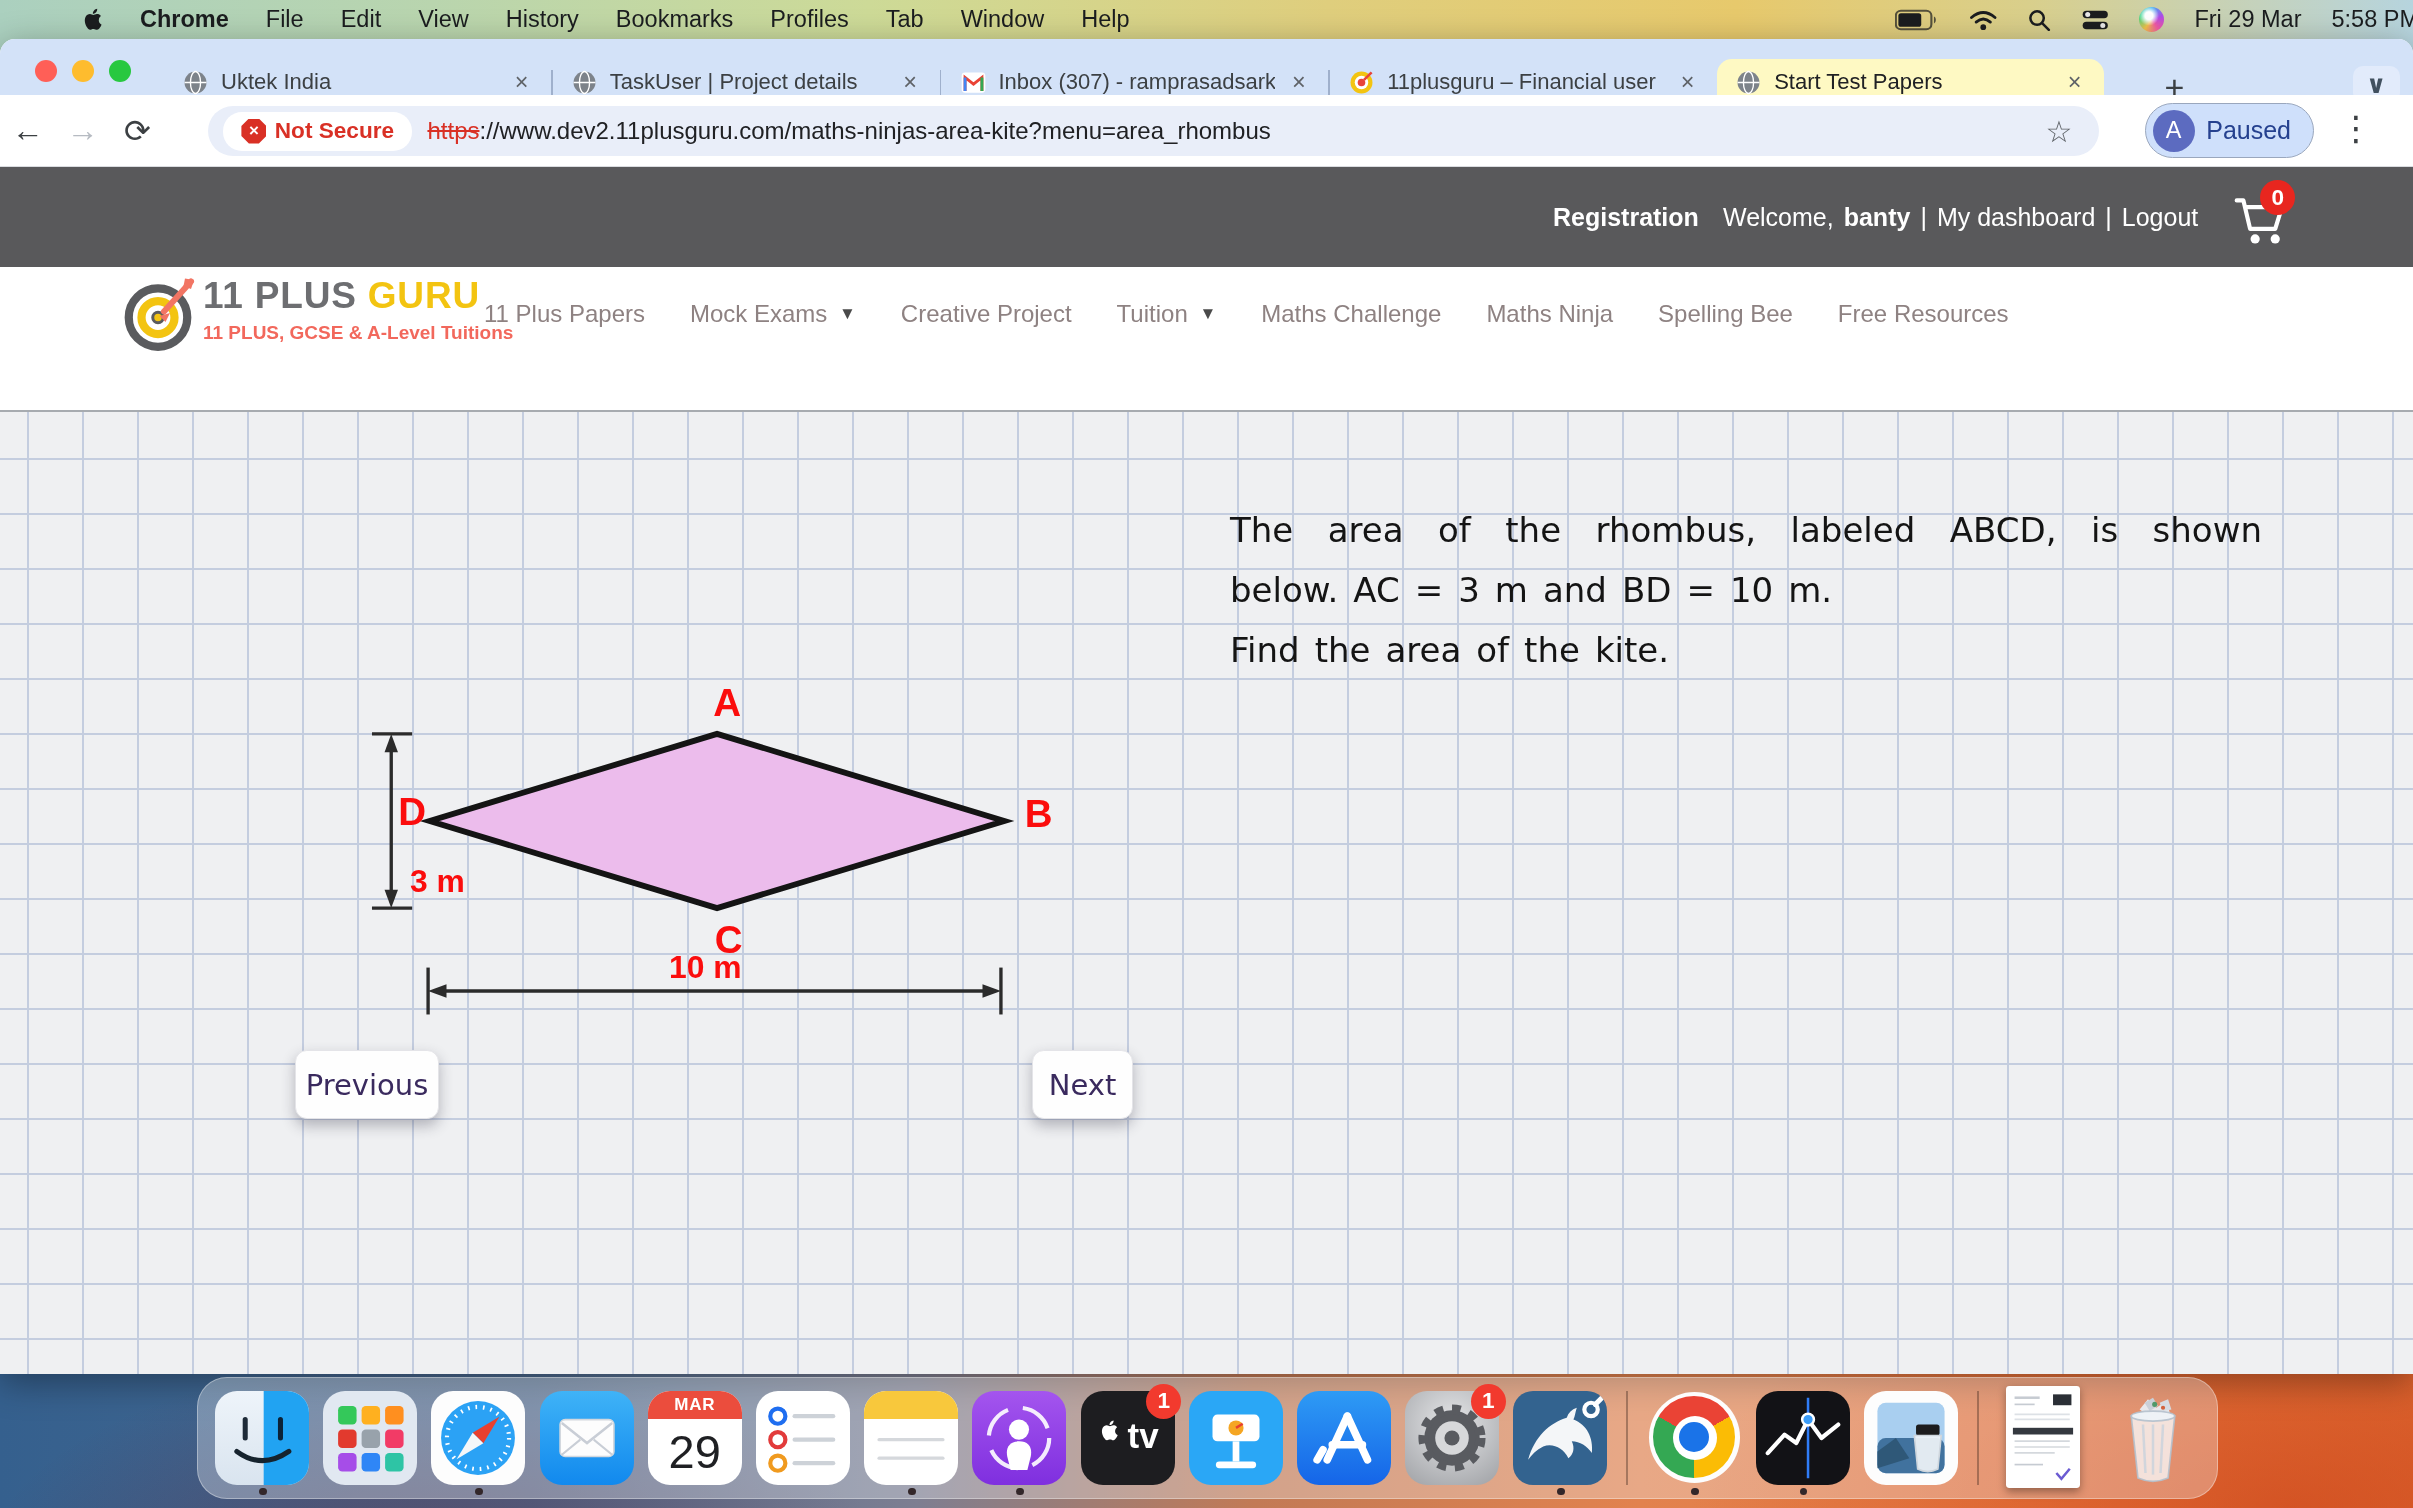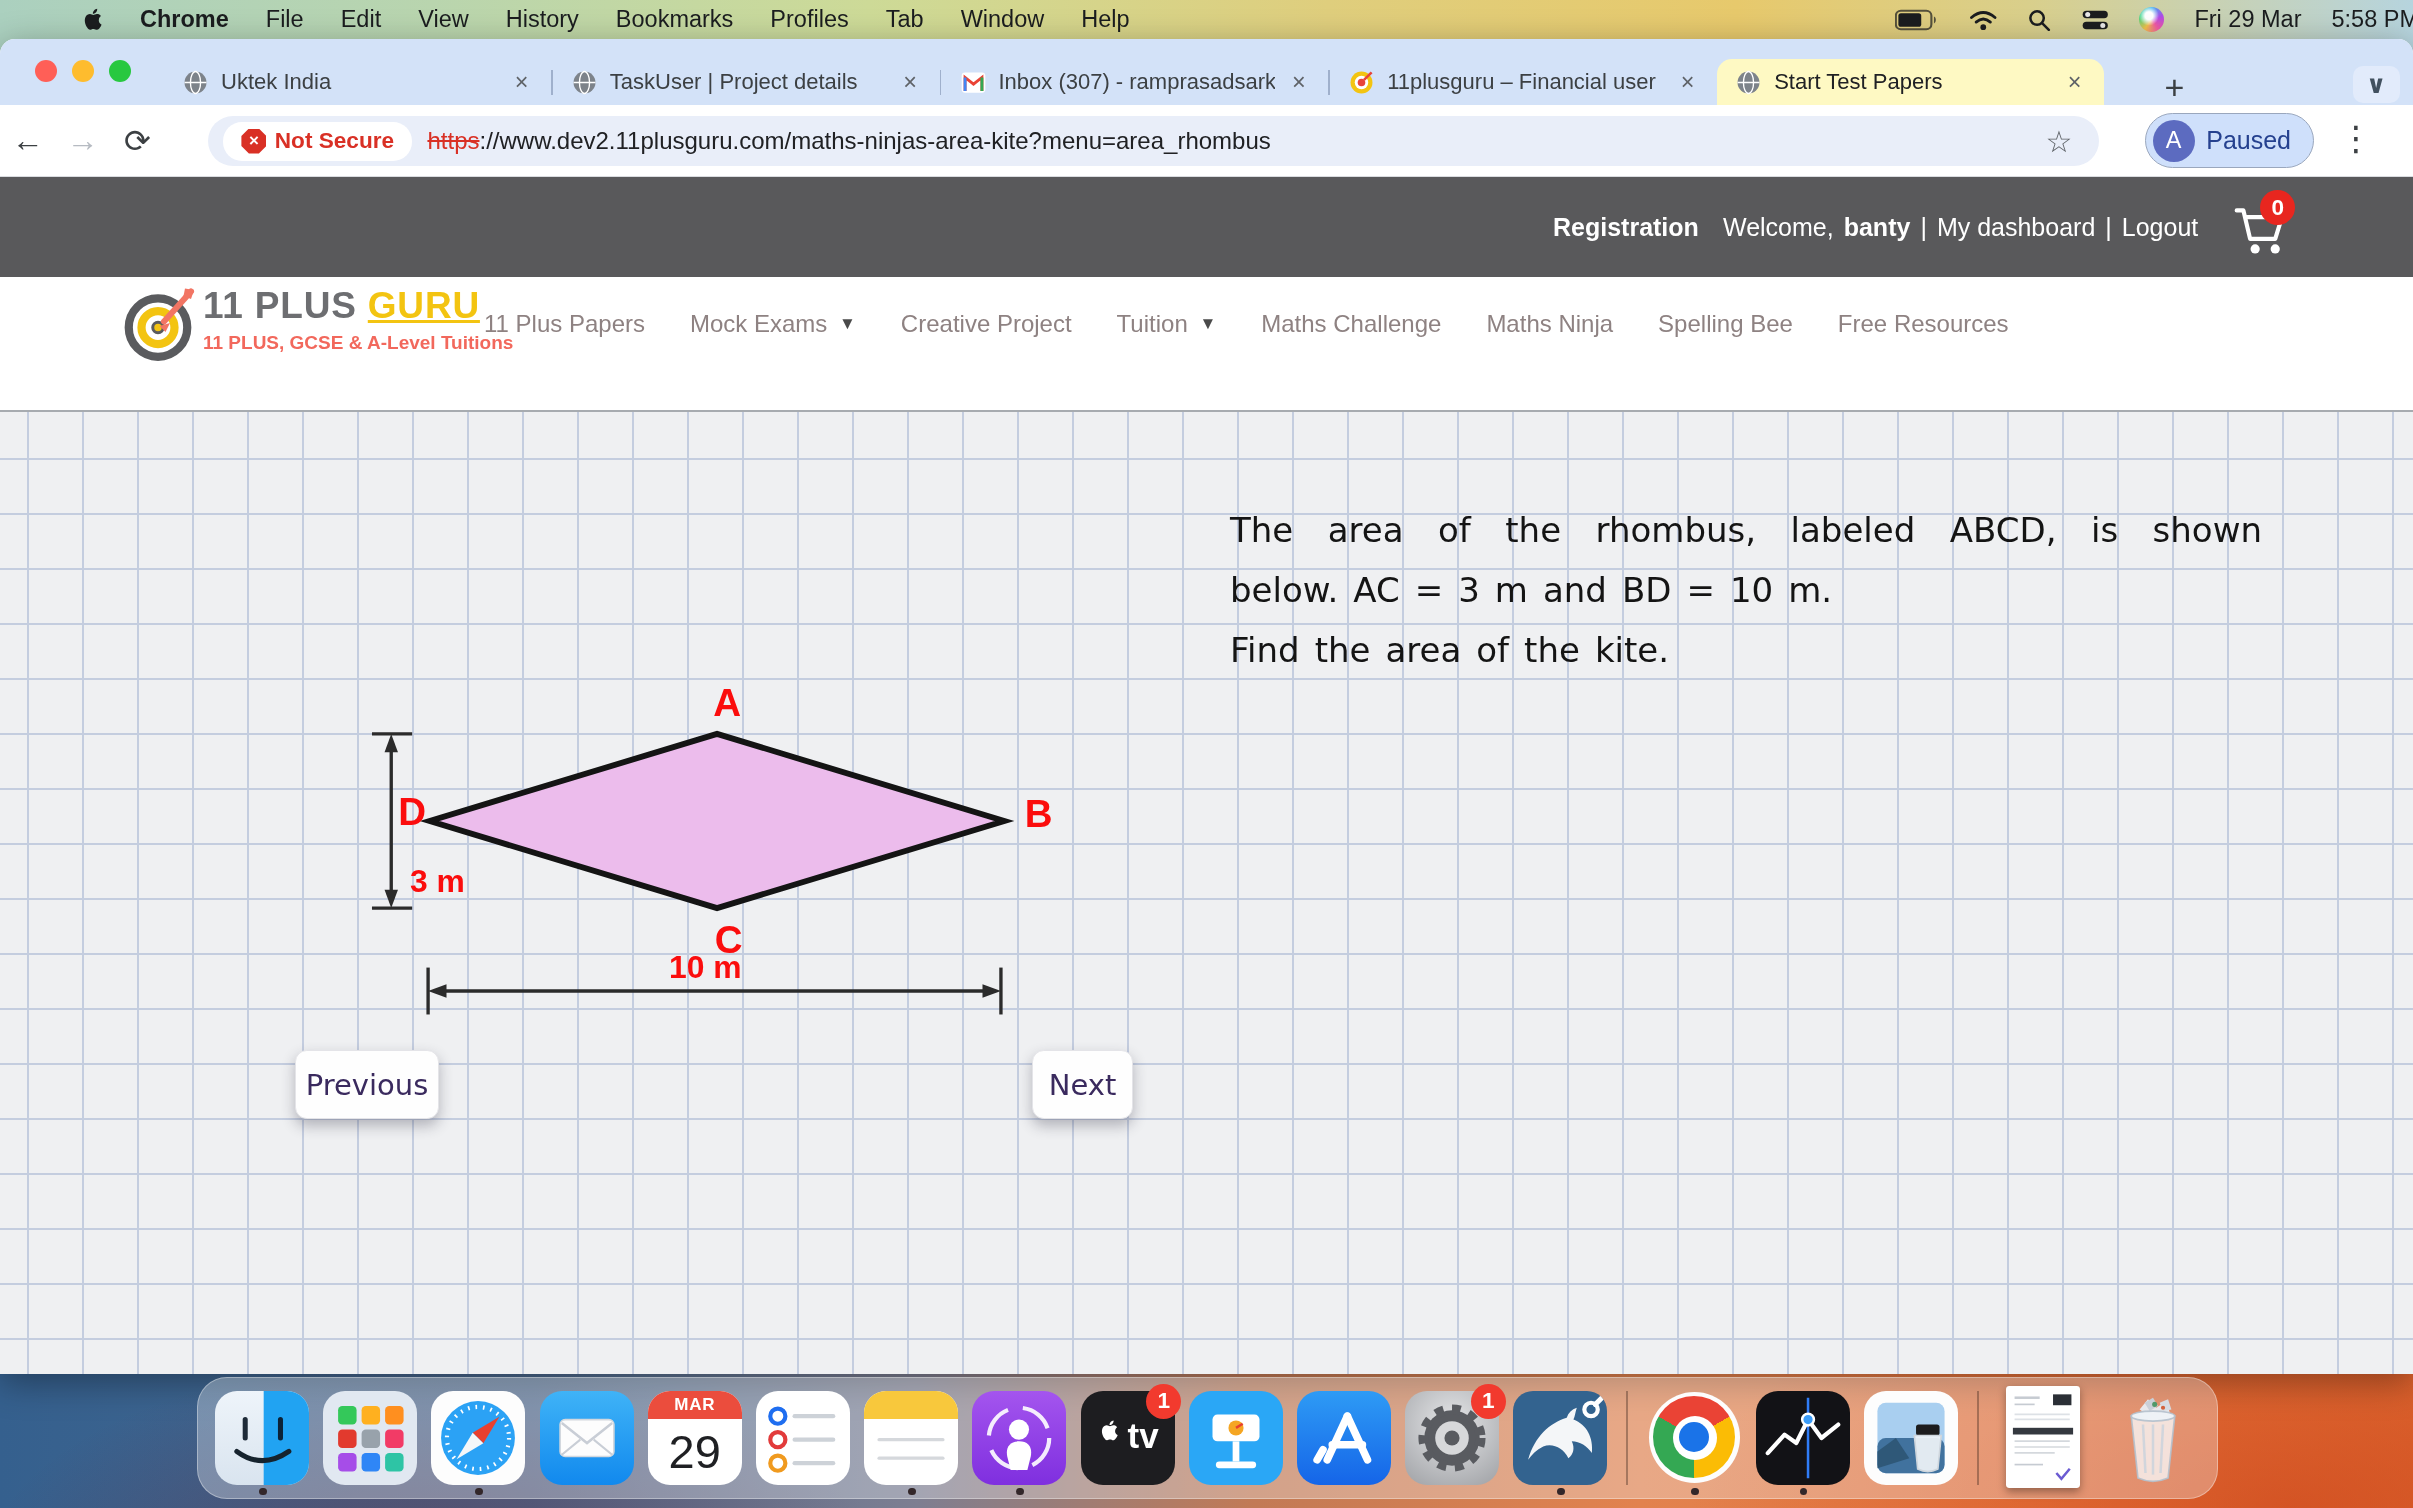--- a/index.html
+++ b/index.html
@@ -23,21 +23,21 @@
   #menubar .right { margin-left:auto; display:flex; align-items:center; gap:30px; padding-right:38px; }
   #menubar .app { font-weight:bold; }
   .mb-icon { display:inline-flex; align-items:center; }
   #siri-orb { width:25px; height:25px; border-radius:50%;
     background:radial-gradient(circle at 40% 35%, #fff 0 18%, rgba(255,255,255,0) 45%),
     conic-gradient(#3ab4f2,#b14ae8,#f25aa3,#f2c14a,#39d98a,#3ab4f2); }
 
   
   #window { position:absolute; left:0; top:39px; width:2413px; height:1335px;
     border-radius:15px 15px 0 0; overflow:hidden; background:#fff; box-shadow:0 8.4px 34px rgba(0,0,0,.35); }
-  #tabstrip { position:relative; width:100%; height:66px; background:#d3e2f8;padding-left:16px; }
+  #tabstrip { position:relative; width:100%; height:56px; background:#d3e2f8;padding-left:16px; }
   .traffic { position:absolute; top:61px; width:22px; height:22px; border-radius:50%; transform:translateY(-50%); }
   #tl-close { left:35px; top:32px; background:#ff5f57; }
   #tl-min { left:72px; top:32px; background:#febc2e; }
   #tl-zoom { left:109px; top:32px; background:#28c840; }
   #tabs { position:absolute; left:164px; top:20px; height:46px; display:flex; }
   .tab { position:relative; width:387px; height:46px; display:flex; align-items:center; gap:11.7px;
     padding:0 17px 0 18.4px; color:#3c4043; font-size:22px; }
   .tab .title { flex:1; white-space:nowrap; overflow:hidden; }
   .tab .close { width:25px; height:25px; display:flex; align-items:center; justify-content:center;
     font-size:23.5px; color:#5f6368; flex:none; }
@@ -76,21 +76,21 @@
   
   #site-header { position:relative; width:100%; height:100px; background:#59595b; color:#fff; font-size:25px; } 
   .sh-abs { position:absolute; top:0; height:100px; display:flex; align-items:center; }
   #cart-wrap { position:absolute; left:2225px; top:15px; width:72px; height:72px; }
   #cart-badge { position:absolute; right:1.7px; top:-1.7px; width:35px; height:35px; border-radius:50%;
     background:#e8261f; color:#fff; font-size:22.6px; font-weight:bold; display:flex; align-items:center; justify-content:center; }
 
   #site-nav { position:relative; width:100%; height:94px; background:#fff; }
   #brand-text { position:absolute; left:203px; top:7.5px; }
   #brand-name { font-size:37px; font-weight:800; letter-spacing:0.8px; color:#6d6e71; white-space:nowrap; }
-  #brand-name .yellow { color:#f3c411;text-decoration:underline; }
+  #brand-name .yellow { color:#f3c411; }
   #brand-tagline { font-size:19px; font-weight:bold; color:#f2685c; margin-top:5px; }
   #nav-links { position:absolute; left:484px; top:0; height:94px; display:flex; align-items:center; gap:45px;
     color:#8e8282; font-size:24px; white-space:nowrap; }
   .nav-item { display:flex; align-items:center; gap:11.7px; }
   .nav-caret { font-size:17px; color:#4a4a4a; font-weight:bold; }
 
   #content { position:absolute; left:0; top:371px; width:2413px; height:995px; background:#eff0f2;
     border-top:2.5px solid #a7abb0;
     background-image:linear-gradient(to right,#c4cddf 1.7px,transparent 1.7px),
                      linear-gradient(to bottom,#c4cddf 1.7px,transparent 1.7px);

